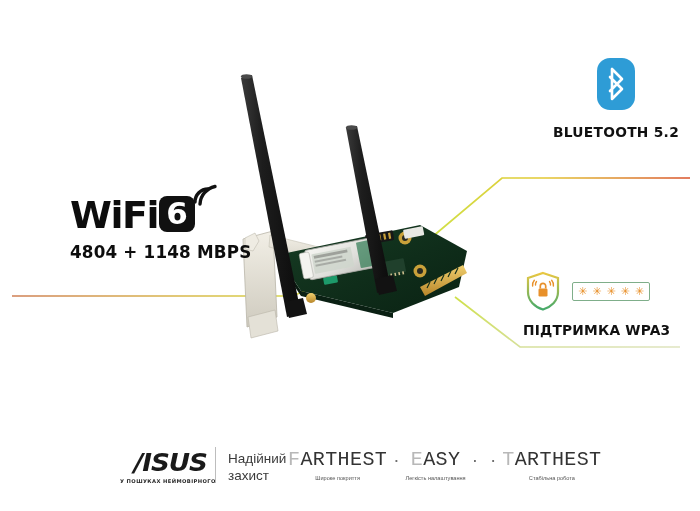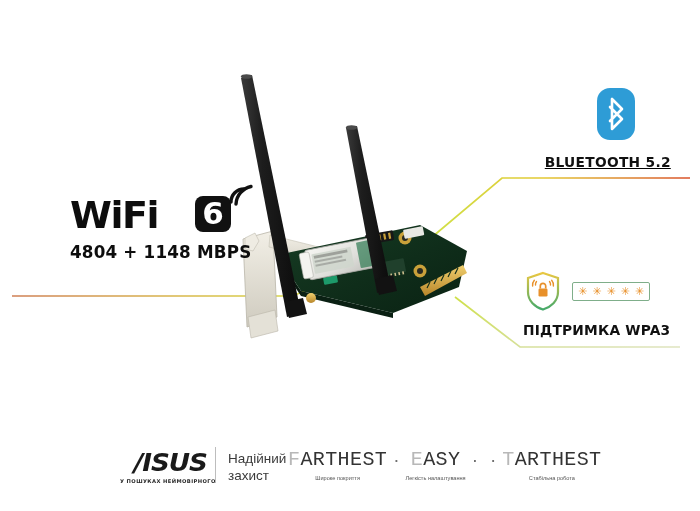--- a/index.html
+++ b/index.html
@@ -10,21 +10,21 @@
     position:relative;
     overflow:hidden;
   }
   #stage { position:absolute; inset:0; width:700px; height:511px; }
 
   
   .connector-svg { position:absolute; left:0; top:0; width:700px; height:511px; pointer-events:none; }
 
   
   .wifi6-block { position:absolute; left:70px; top:196px; }
-  .wifi6-row { display:flex; align-items:flex-start;gap:36px; }
+  .wifi6-row { display:flex; align-items:flex-start; }
   .wifi6-word {
     font-family:"DejaVu Sans", sans-serif;
     font-weight:bold;
     font-size:38px;
     letter-spacing:-1.5px;
     color:#0d0d0d;
     line-height:1;
   }
   .wifi6-badge {
     position:relative;
@@ -48,21 +48,21 @@
     font-weight:bold;
     font-size:18px;
     letter-spacing:0.2px;
     color:#0d0d0d;
     margin-top:7px;
     transform:scaleX(0.93);
     transform-origin:left center;
   }
 
   
-  .bt-block { position:absolute; left:541px; top:88px; width:150px; text-align:left;text-decoration:underline; }
+  .bt-block { position:absolute; left:541px; top:58px; width:150px; text-align:center; }
   .bt-icon-wrap { display:flex; justify-content:center; }
   .bt-tile { width:38px; height:52px; border-radius:13px; background:#2e9cd6; position:relative; }
   .bt-label {
     font-family:"DejaVu Sans", sans-serif;
     font-weight:bold;
     font-size:14.5px;
     letter-spacing:0.3px;
     color:#111111;
     margin-top:14px;
     transform:scaleX(0.95);

